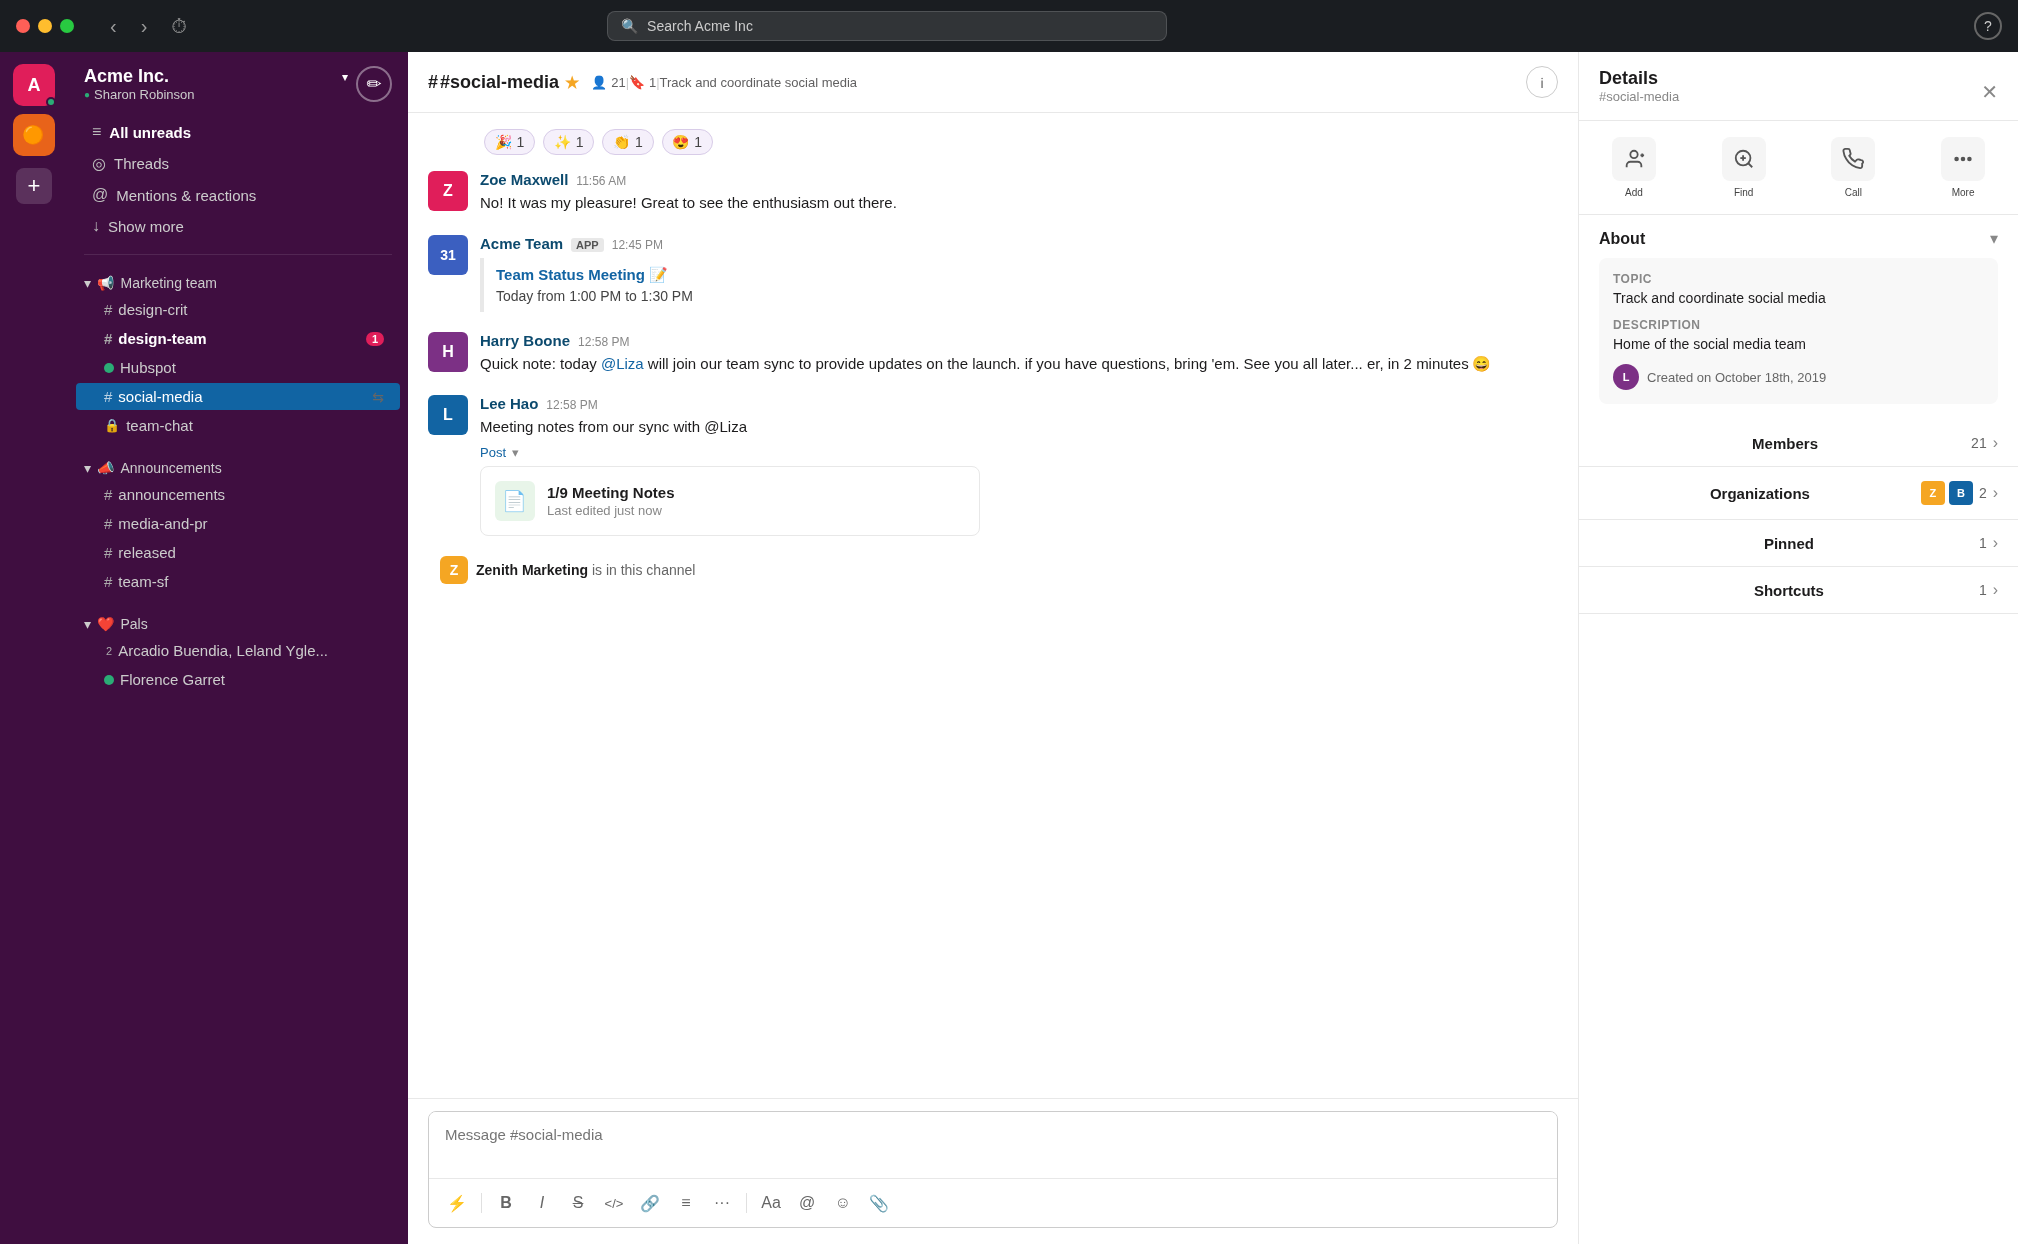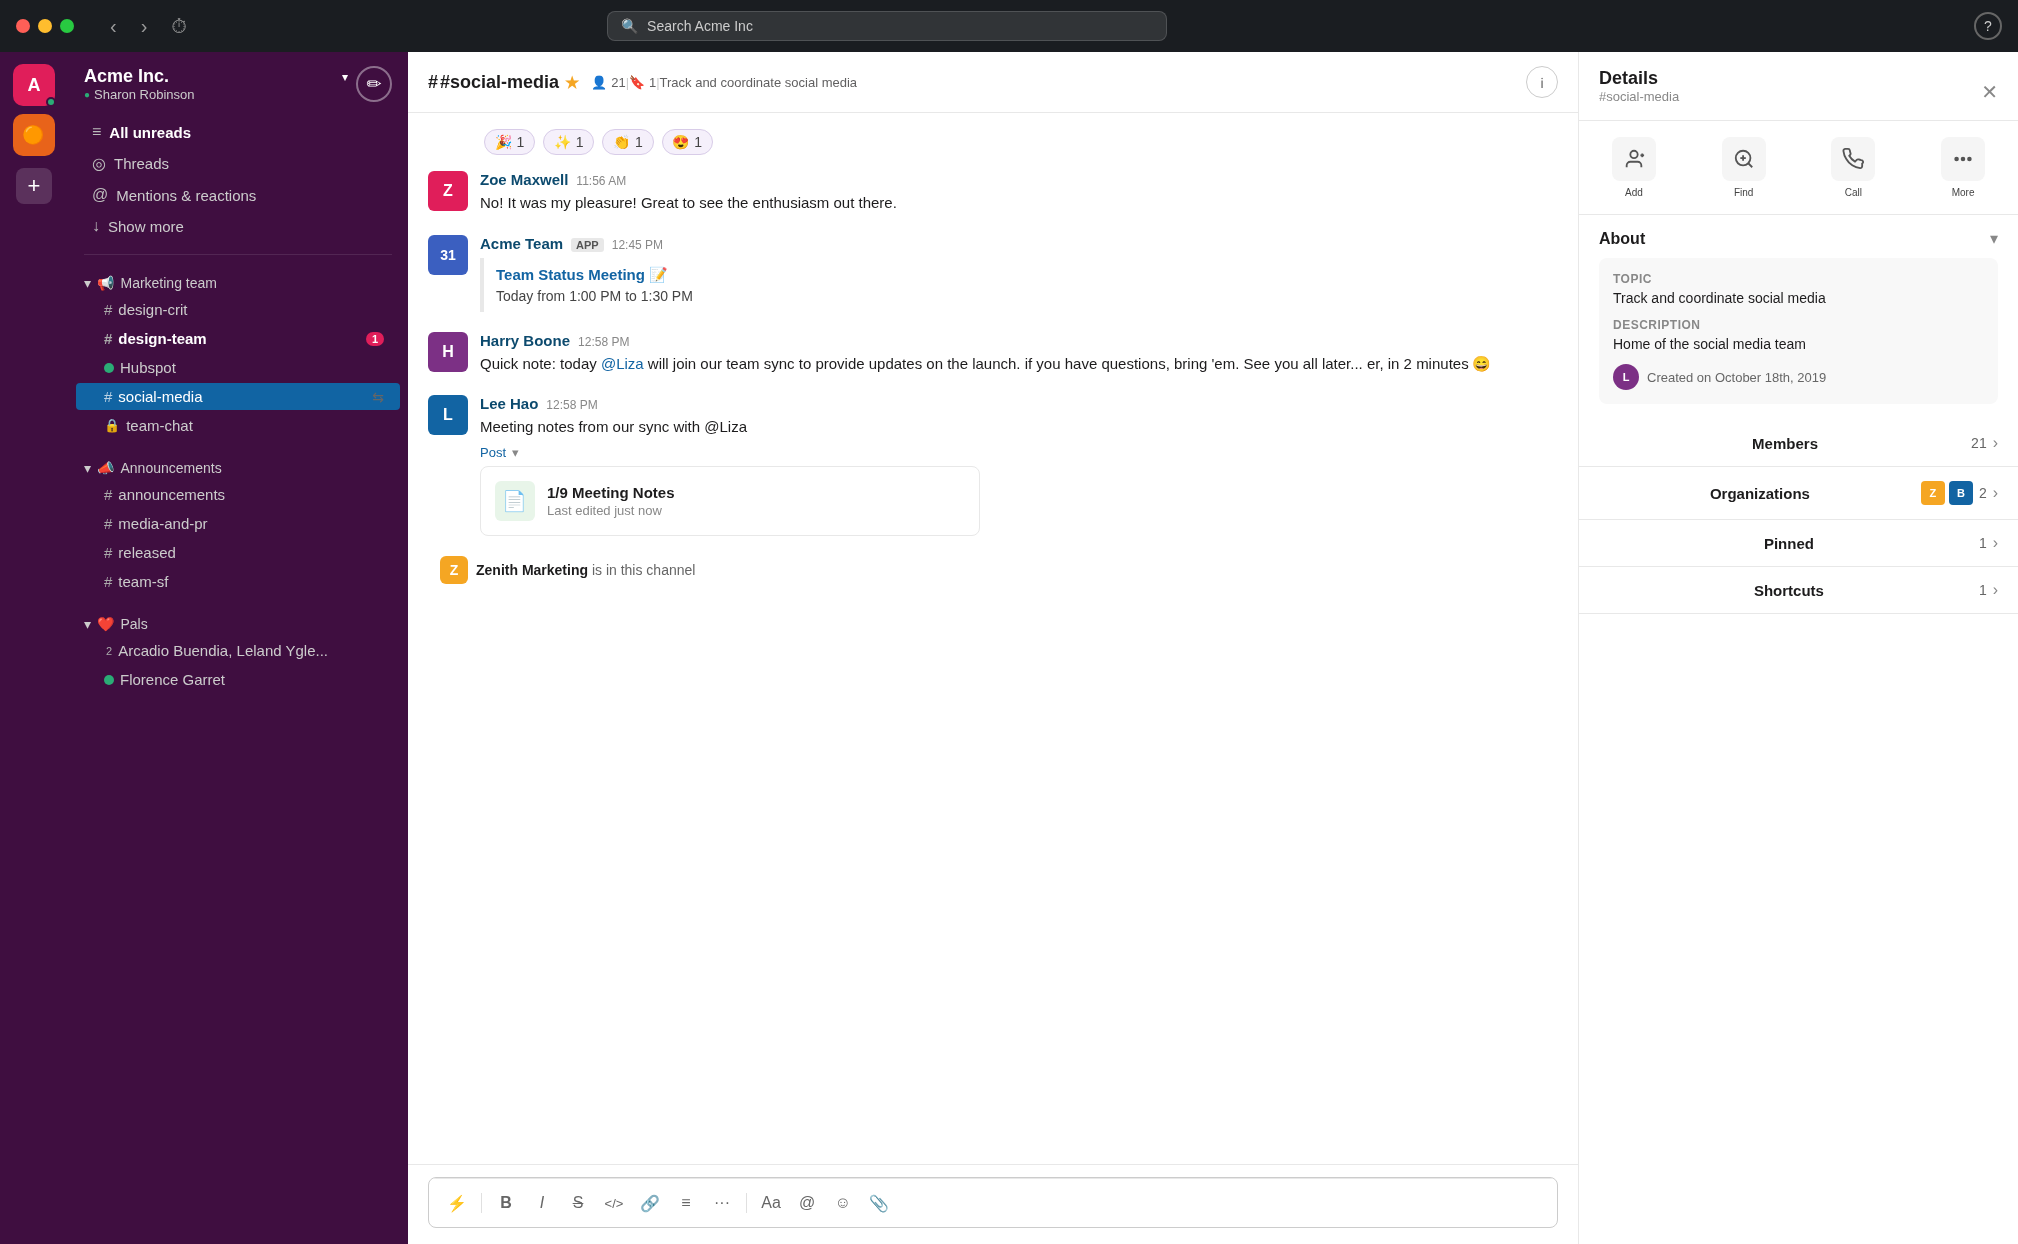--- a/index.html
+++ b/index.html
@@ -823,20 +823,21 @@
       <div class="system-msg">
         <div class="system-avatar">Z</div>
         <div class="system-text">
           <strong>Zenith Marketing</strong> is in this channel
         </div>
       </div>
     </div>
 
     <div class="msg-input-area">
       <div class="msg-input-box">
+        <textarea class="msg-input" placeholder="Message #social-media" style=""></textarea>
         <div class="msg-toolbar">
           <button class="toolbar-btn">⚡</button>
           <div class="toolbar-sep"></div>
           <button class="toolbar-btn" style="font-weight:700">B</button>
           <button class="toolbar-btn" style="font-style:italic">I</button>
           <button class="toolbar-btn" style="text-decoration:line-through">S</button>
           <button class="toolbar-btn" style="font-size:13px">&lt;/&gt;</button>
           <button class="toolbar-btn">🔗</button>
           <button class="toolbar-btn">≡</button>
           <button class="toolbar-btn">···</button>

